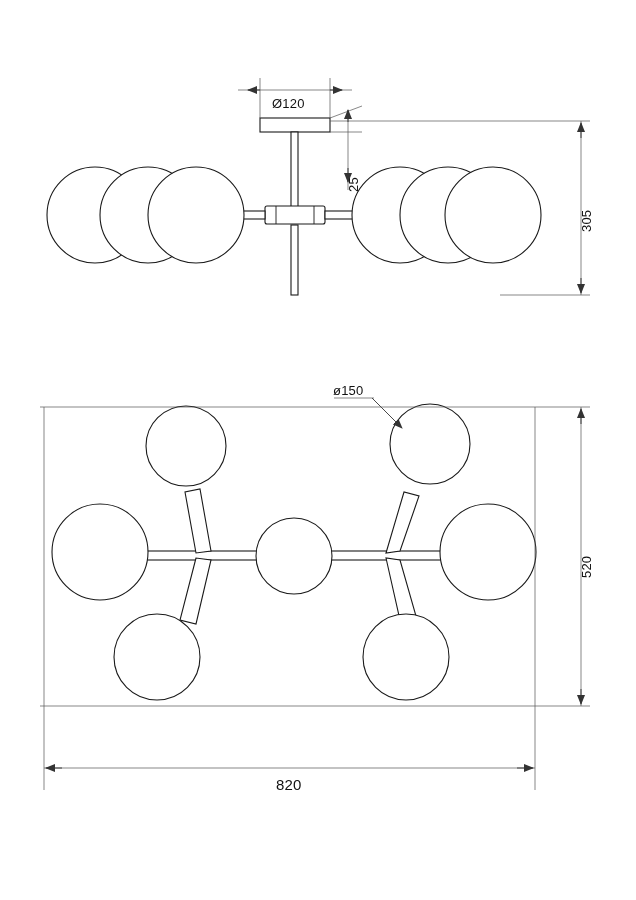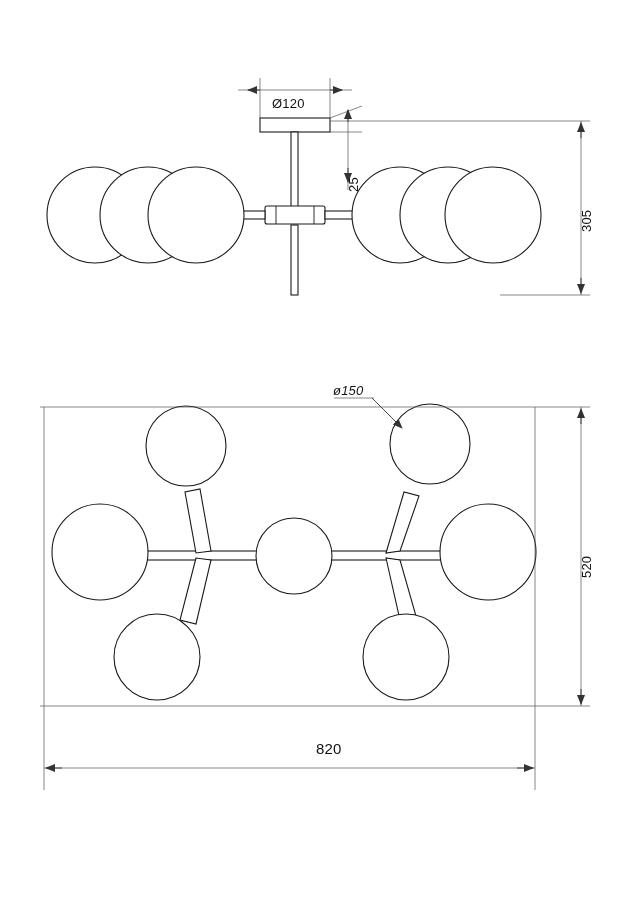--- a/index.html
+++ b/index.html
@@ -155,17 +155,17 @@
     </g>
   </g>
 </svg>
 
 <div class="dim-label" style="left:272px; top:96px;">Ø120</div>
 
 <div class="dim-label vert" style="left:346px; top:192px;">25</div>
 
 <div class="dim-label vert" style="left:579px; top:232px;">305</div>
 
-<div class="dim-label" style="left:333px; top:383px;font-style:italic;">ø150</div>
+<div class="dim-label" style="left:333px; top:383px;">ø150</div>
 
 <div class="dim-label vert" style="left:579px; top:578px;">520</div>
 
-<div class="dim-label big" style="left:276px; top:740px;margin-left:40px;">820</div>
+<div class="dim-label big" style="left:276px; top:776px;">820</div>
 
 </body></html>

